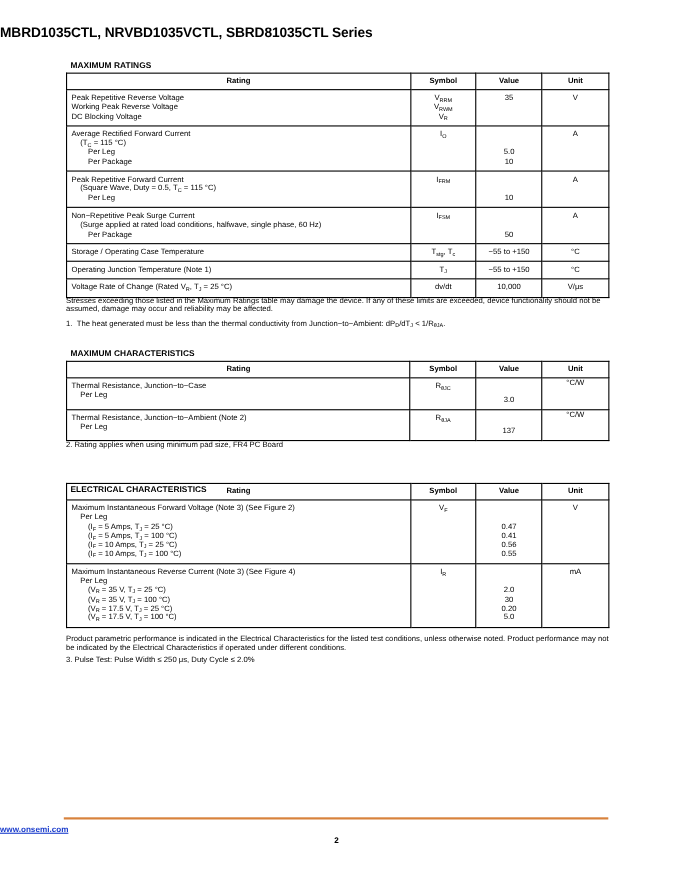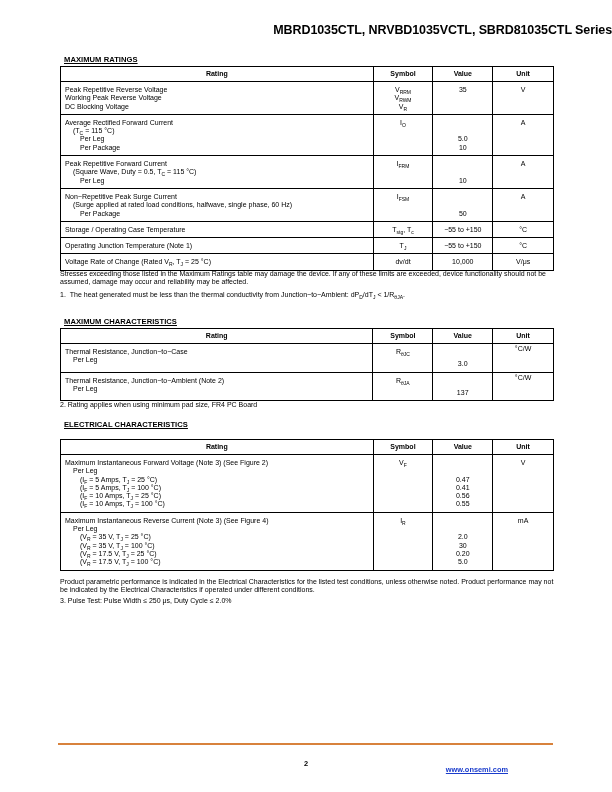--- a/index.html
+++ b/index.html
@@ -1,35 +1,35 @@
 <!DOCTYPE html>
 <html><head>
 <meta charset="utf-8">
 <style>
   * { margin: 0; padding: 0; box-sizing: border-box; }
   html, body { width: 612px; height: 792px; background: #fff; }
   body { position: relative; font-family: "Liberation Sans", sans-serif; color: #000; overflow: hidden; }
-  .doc-title { position: absolute; top: 23px; left: 0; width: 612px; text-align: right; font-weight: bold; font-size: 12.5px; letter-spacing: -0.1px; }
-  .section-title { position: absolute; left: 64px; font-weight: bold; font-size: 7.6px; letter-spacing: 0.05px; text-decoration: underline; }
+  .doc-title { position: absolute; top: 23px; left: 0; width: 612px; text-align: left; font-weight: bold; font-size: 12.5px; letter-spacing: -0.1px; }
+  .section-title { position: absolute; left: 64px; font-weight: bold; font-size: 7.6px; letter-spacing: 0.05px; }
   table.spec { position: absolute; left: 60px; width: 494px; border-collapse: collapse; font-size: 7px; line-height: 8.3px; }
   table.spec td, table.spec th { border: 0.8px solid #000; vertical-align: top; }
   table.spec th { font-weight: bold; text-align: center; height: 15px; vertical-align: middle; font-size: 7px; }
   col.c-rating { width: 313px; }
   col.c-symbol { width: 60px; }
   col.c-value { width: 60px; }
   col.c-unit { width: 61px; }
   td.rating { padding: 4px 4px 3px 4px; text-align: left; }
   td.sym, td.val, td.unit { text-align: center; padding: 4px 2px 3px 2px; }
   .line { display: block; white-space: nowrap; }
   .ind1 { padding-left: 8px; }
   .ind2 { padding-left: 15px; }
   sub { font-size: 5px; vertical-align: -1.5px; line-height: 0; }
   .note { position: absolute; left: 60px; width: 494px; font-size: 7px; line-height: 8.4px; }
   .footer-rule { position: absolute; left: 58px; top: 743px; width: 495px; height: 2px; background: #d8823c; }
-  .footer-link { position: absolute; top: 749px; left: 0; width: 508px; text-align: right; font-size: 7.4px; font-weight: bold; margin-top: 16px; }
+  .footer-link { position: absolute; top: 749px; left: 0; width: 508px; text-align: left; font-size: 7.4px; font-weight: bold; }
   .footer-link a { color: #1a3ccc; text-decoration: underline; }
   .page-num { position: absolute; top: 759px; left: 0; width: 612px; text-align: center; font-size: 7.4px; font-weight: bold; }
 </style>
 </head>
 <body>
 
 <div class="doc-title">MBRD1035CTL, NRVBD1035VCTL, SBRD81035CTL Series</div>
 
 <div class="section-title" style="top:55px">MAXIMUM RATINGS</div>
 <table class="spec" style="top:66px">
@@ -185,21 +185,21 @@
     <td class="val" style="padding-top:8px">
           <span class="line">&nbsp;</span>
           <span class="line">137</span>
         </td>
     <td class="unit" style="padding-top:1px">°C/W</td>
   </tr>
 </tbody>
   </table>
 <div class="note" style="top:401px">2.  Rating applies when using minimum pad size, FR4 PC Board</div>
 
-<div class="section-title" style="top:420px">ELECTRICAL CHARACTERISTICS</div>
+<div class="section-title" style="top:440px">ELECTRICAL CHARACTERISTICS</div>
 <table class="spec" style="top:439px">
   <colgroup>
       <col class="c-rating">
       <col class="c-symbol">
       <col class="c-value">
       <col class="c-unit">
     </colgroup>
   <tbody>
       <tr>
     <th>Rating</th>

